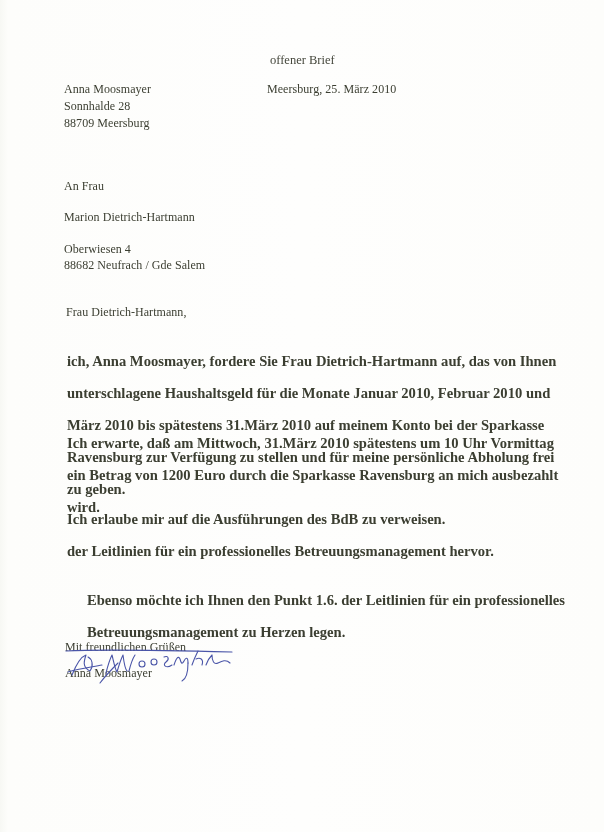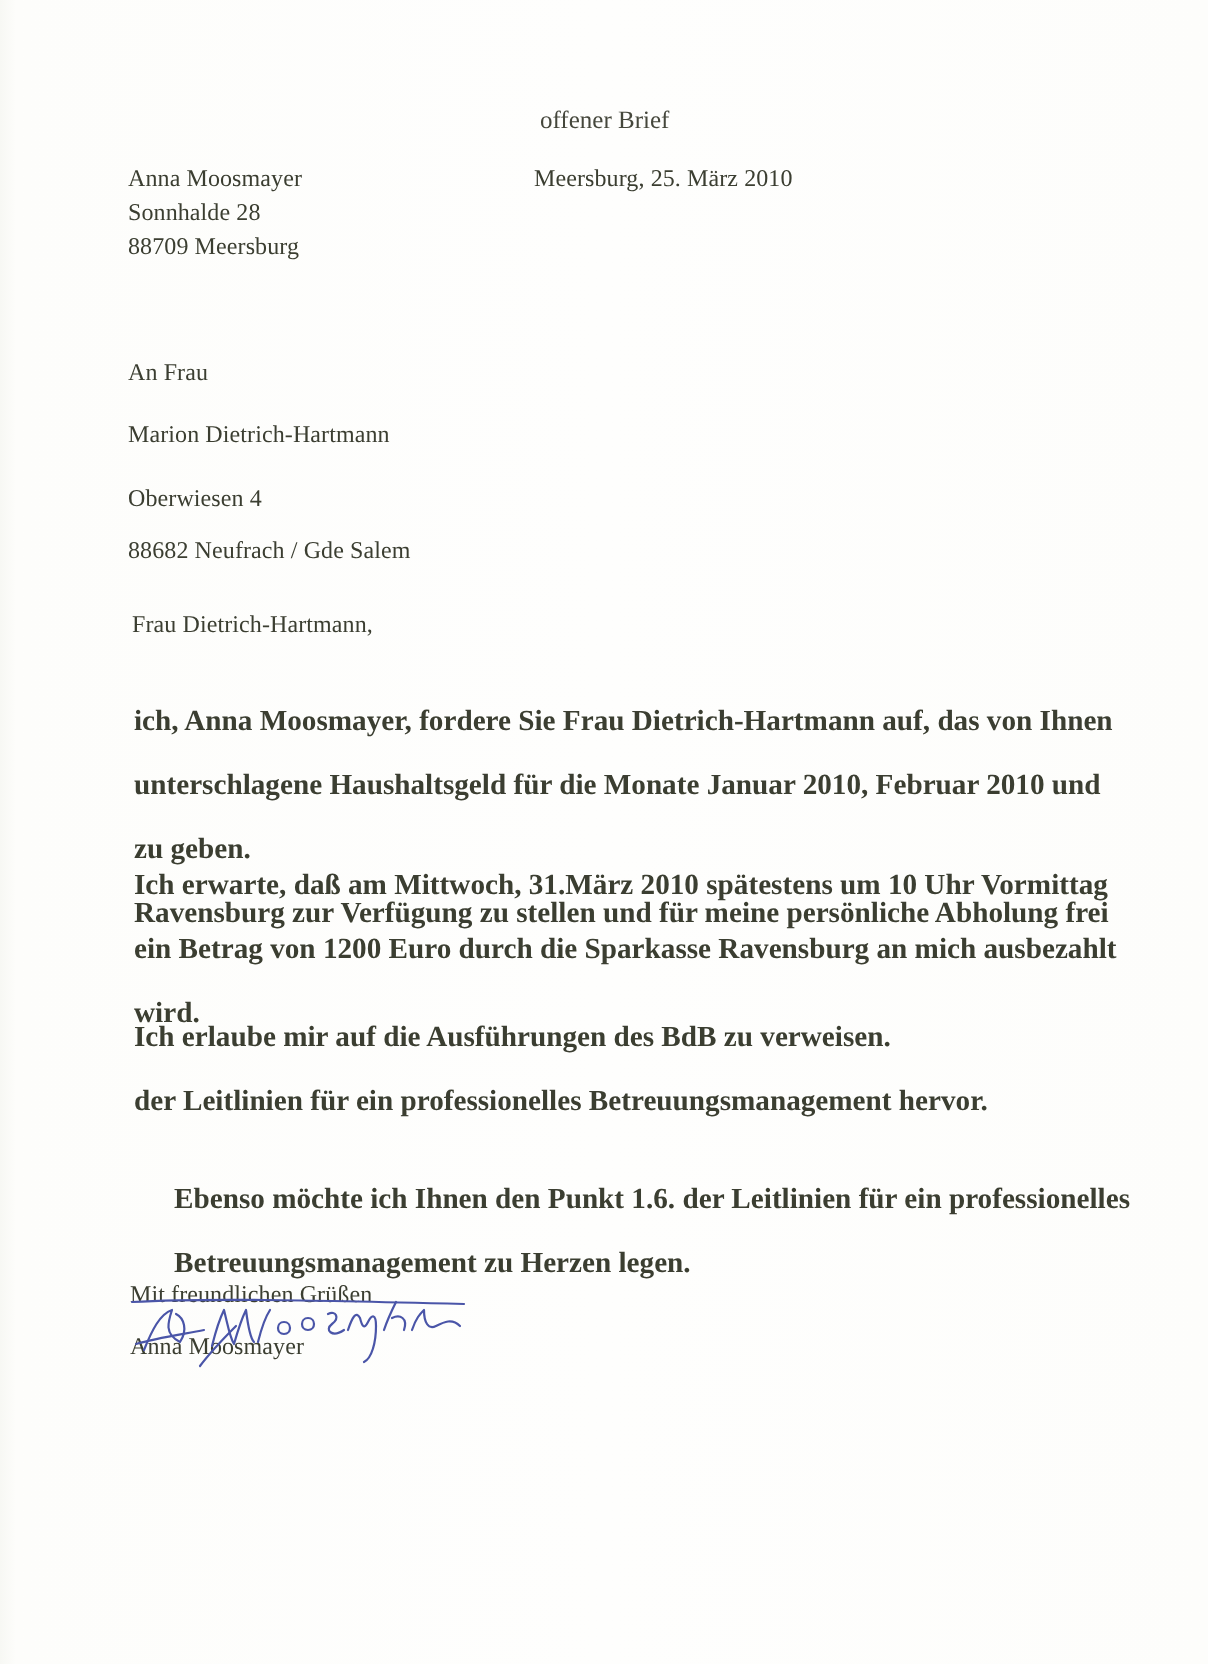--- a/index.html
+++ b/index.html
@@ -54,30 +54,31 @@
   <div>
     <div class="abs b" style="left:64px; top:82px;">Anna Moosmayer</div>
     <div class="abs b" style="left:64px; top:99px;">Sonnhalde 28</div>
     <div class="abs b" style="left:64px; top:116px;">88709 Meersburg</div>
   </div>
 
   <div>
     <div class="abs b" style="left:64px; top:179px;">An Frau</div>
     <div class="abs b" style="left:64px; top:210px;">Marion Dietrich-Hartmann</div>
     <div class="abs b" style="left:64px; top:242px;">Oberwiesen 4</div>
-    <div class="abs b" style="left:64px; top:258px;margin-top:10px;">88682 Neufrach / Gde Salem</div>
+    <div class="abs b" style="left:64px; top:258px;">88682 Neufrach / Gde Salem</div>
   </div>
 
   <div class="abs b" style="left:66px; top:305px;">Frau Dietrich-Hartmann,</div>
 
   <div class="para" style="top:337px;">
     <span class="line">ich, Anna Moosmayer, fordere Sie Frau Dietrich-Hartmann auf, das von Ihnen</span>
     <span class="line">unterschlagene Haushaltsgeld für die Monate Januar 2010, Februar 2010 und</span>
+    <span class="line">März 2010 bis spätestens 31.März 2010 auf meinem Konto bei der Sparkasse</span>
+    <span class="line">Ravensburg zur Verfügung zu stellen und für meine persönliche Abholung frei</span>
     <span class="line">zu geben.</span>
-    <span class="line">Ravensburg zur Verfügung zu stellen und für meine persönliche Abholung frei</span>
   </div>
 
   <div class="para" style="top:419px;">
     <span class="line">Ich erwarte, daß am Mittwoch, 31.März 2010 spätestens um 10 Uhr Vormittag</span>
     <span class="line">ein Betrag von 1200 Euro durch die Sparkasse Ravensburg an mich ausbezahlt</span>
     <span class="line">wird.</span>
   </div>
 
   <div class="para" style="top:495px;">
     <span class="line">Ich erlaube mir auf die Ausführungen des BdB zu verweisen.</span>

